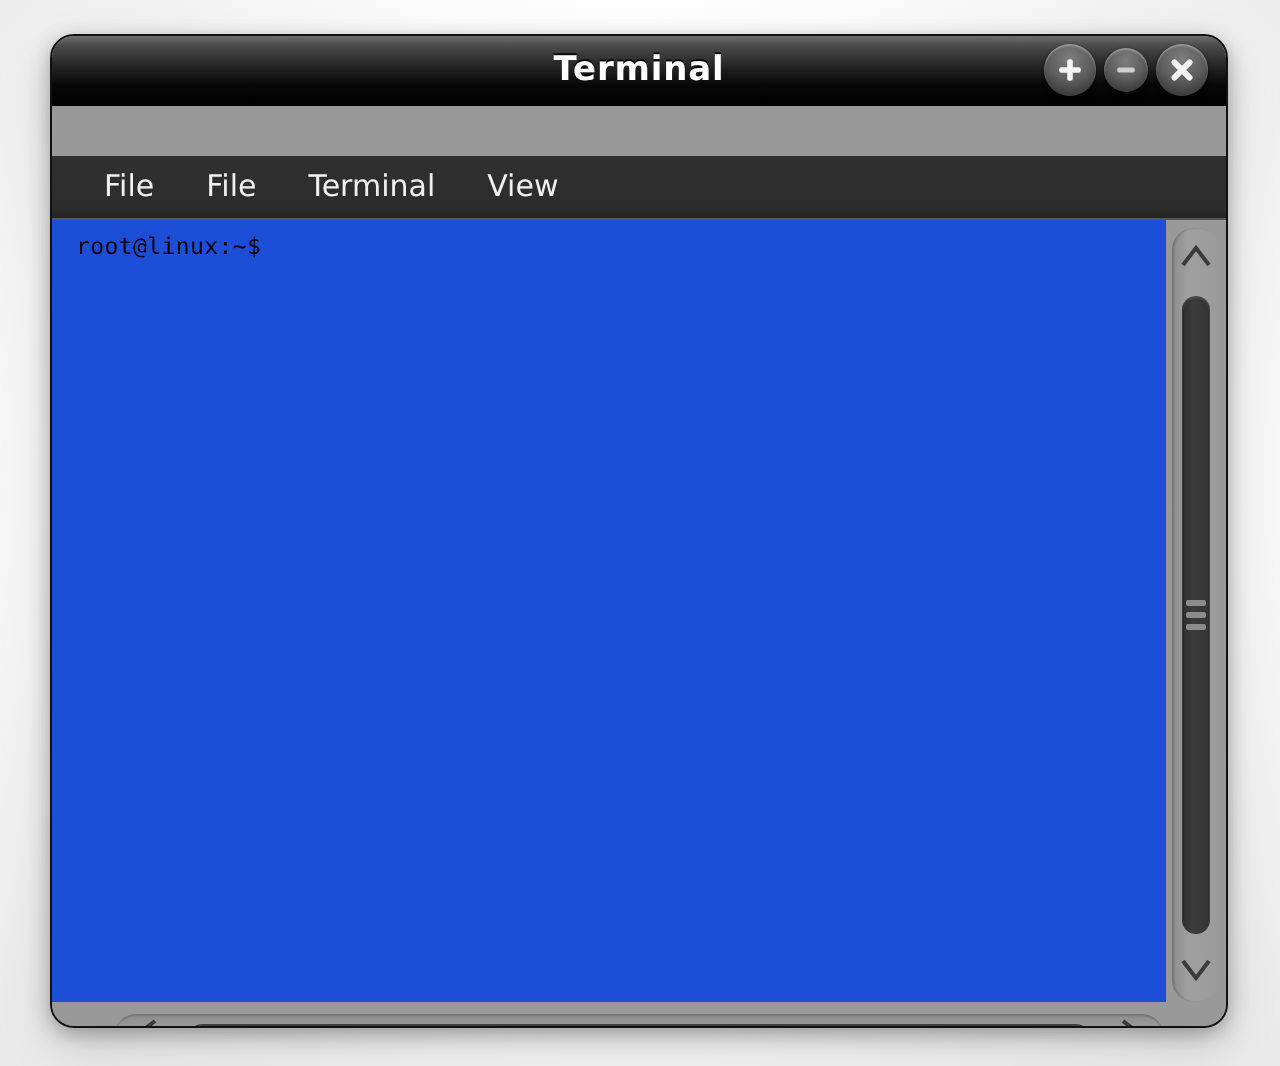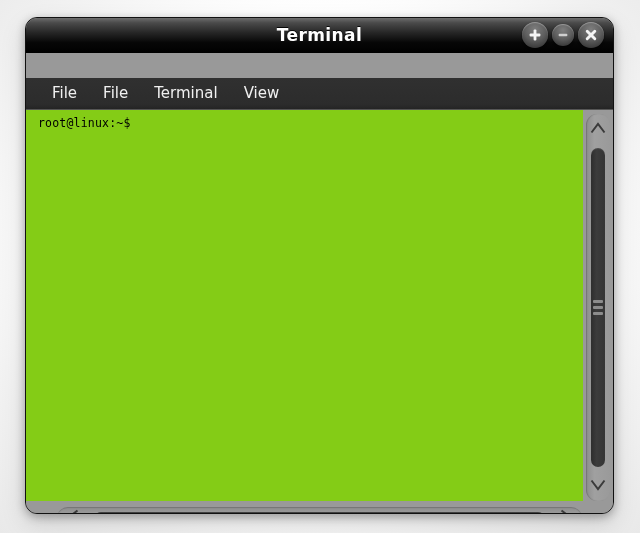--- a/index.html
+++ b/index.html
@@ -113,21 +113,21 @@
     background: #999999;
   }
 
   
   #terminal-canvas {
     position: absolute;
     left: 0;
     top: 0;
     right: 30px;
     bottom: 36px;
-    background: #84cc16;
+    background: #1d4ed8;
     padding: 6px 0 0 12px;
     box-sizing: border-box;
     overflow: hidden;
     cursor: text;
   }
   #prompt-line {
     font-family: "DejaVu Sans Mono", monospace;
     font-size: 11.5px;
     color: #000000;
     white-space: pre;

